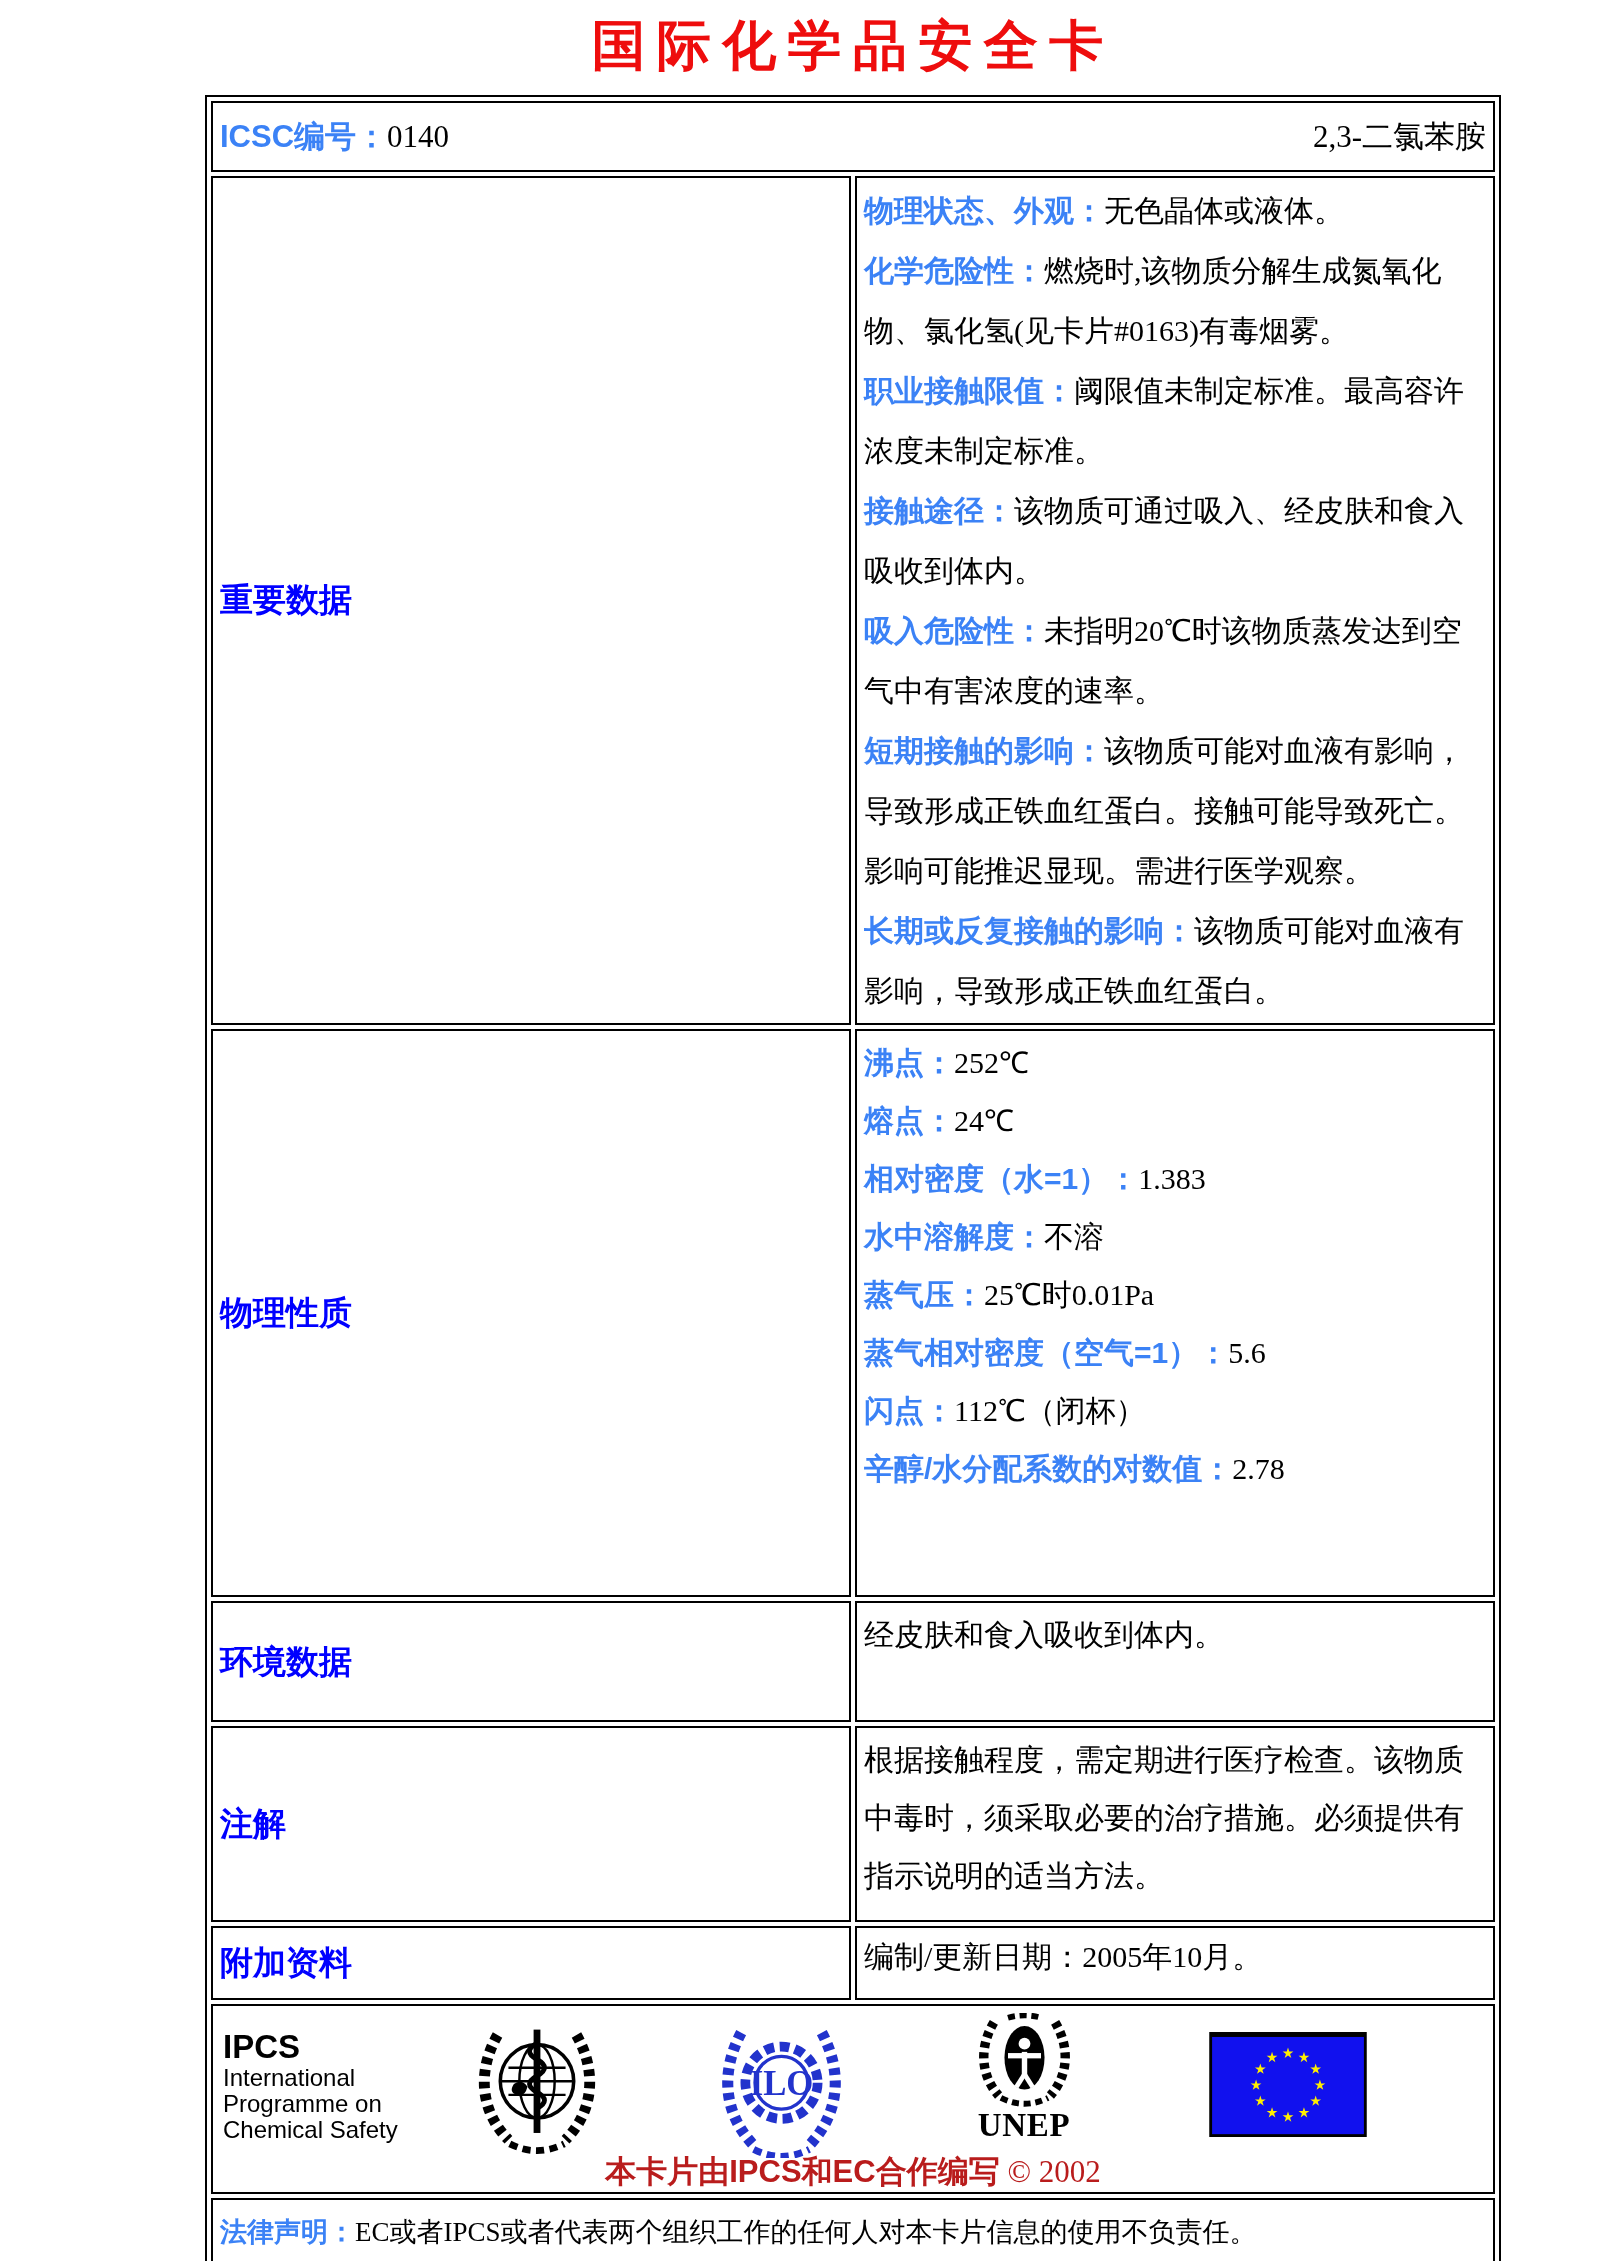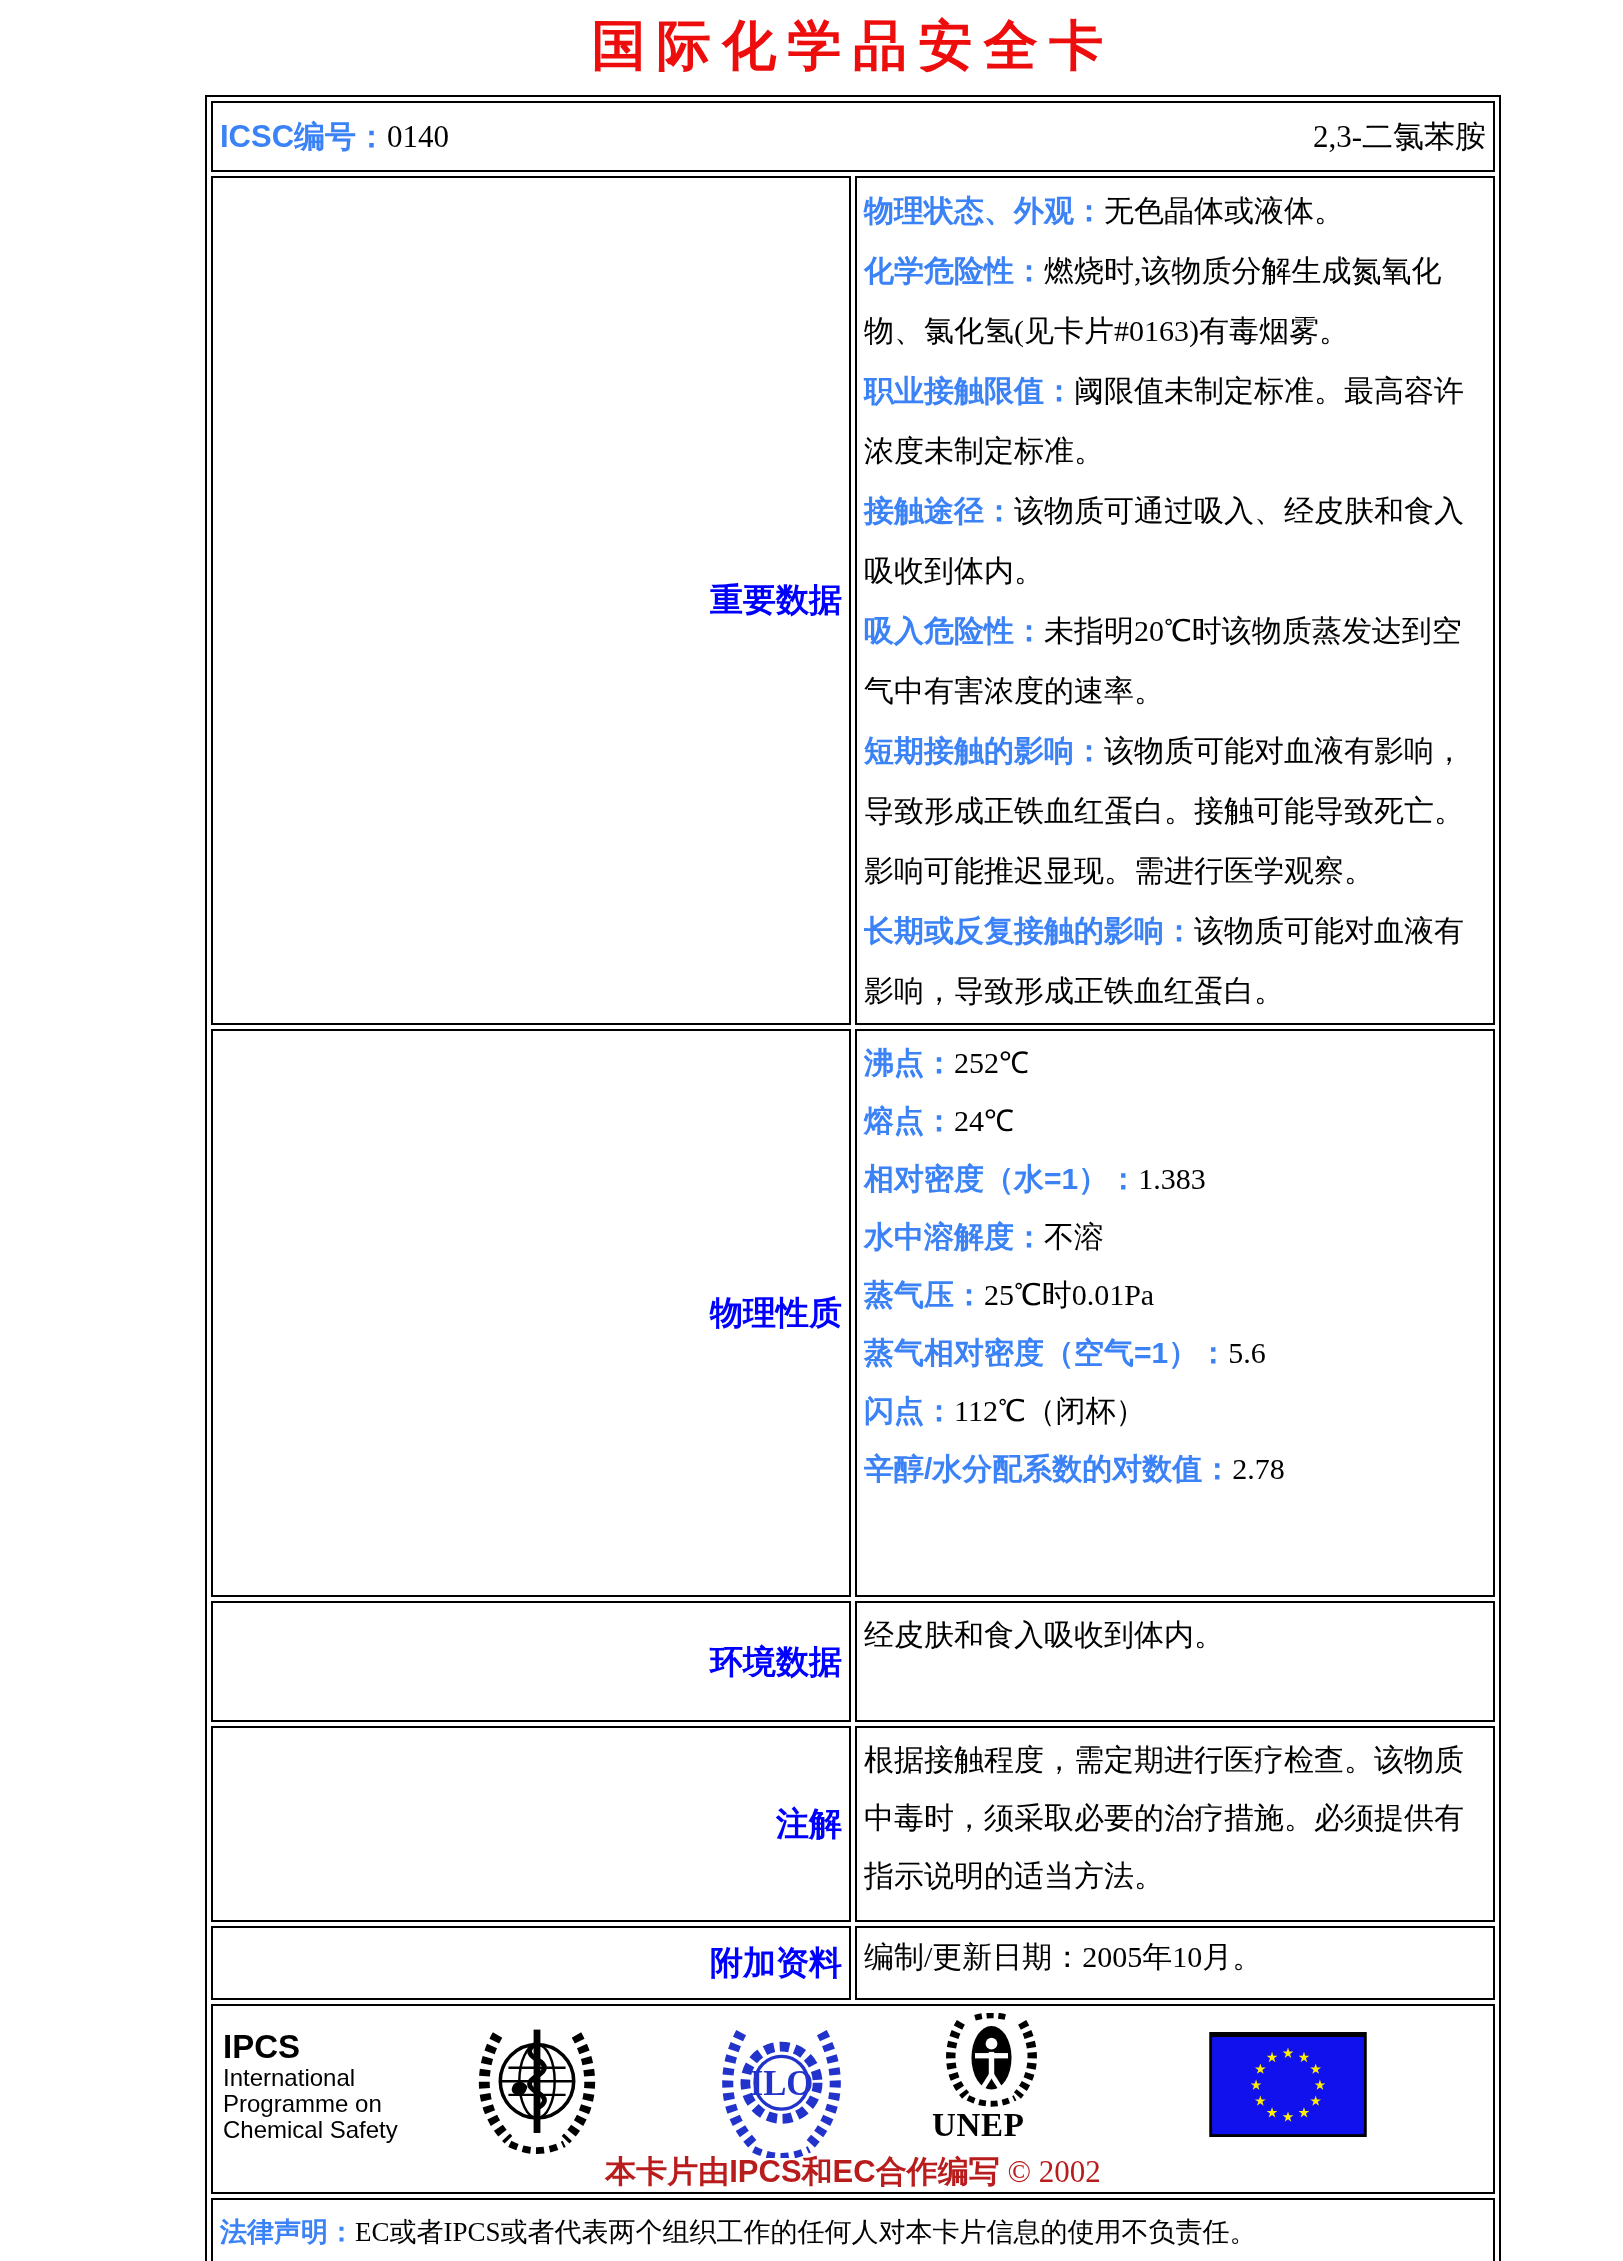--- a/index.html
+++ b/index.html
@@ -4,41 +4,41 @@
 <style>
   html,body{margin:0;padding:0;background:#ffffff;}
   body{width:1624px;height:2261px;font-family:"Liberation Serif",serif;color:#000;}
   .title{margin:17px 0 0 205px;width:1296px;text-align:center;color:#ee0d0d;
          font-size:54px;font-weight:bold;letter-spacing:11.4px;line-height:1.1;
          font-family:"Liberation Serif",serif;}
   table.card{margin:18.5px 0 0 205px;width:1296px;border:2.8px solid #000;
              border-collapse:separate;border-spacing:4.3px;table-layout:fixed;background:#fff;}
   td{border:2.1px solid #000;box-sizing:border-box;padding:2.8px 7px;vertical-align:top;background:#fff;}
   td.lbl{width:173px;color:#0000ff;font-weight:bold;font-family:"Liberation Sans",sans-serif;
-         font-size:33px;text-align:right;vertical-align:middle;line-height:1.3;}
+         font-size:33px;text-align:left;vertical-align:middle;line-height:1.3;}
   td.content{font-size:30px;line-height:58px;color:#000;}
   .blue-label{color:#3b82f6;font-weight:bold;font-family:"Liberation Sans",sans-serif;}
   
   .r-header td{height:71px;vertical-align:middle;font-size:31px;line-height:1.2;}
   .r-important td.content{height:600px;line-height:60px;}
   .r-physical td.content{height:568px;line-height:58px;}
   .r-env td.content{height:121px;}
   .r-notes td.content{height:196px;}
   .r-add td.content{height:47px;vertical-align:middle;padding-top:0;padding-bottom:12px;}
   .r-logos td{height:190px;position:relative;padding:16px;}
   .r-legal td{height:67px;vertical-align:middle;font-size:27px;}
   .header-cell .chem-name{float:right;font-size:31px;}
   
   .ipcs-block{position:absolute;left:10px;top:24px;font-family:"Liberation Sans",sans-serif;}
   .ipcs-acronym{font-size:33px;font-weight:bold;line-height:1.05;}
   .ipcs-line{font-size:24px;line-height:26px;}
   .logo{position:absolute;top:7px;}
   .logo-who{left:256px;}
   .logo-ilo{left:499px;}
-  .logo-unep{left:719px;text-align:left;width:128px;}
+  .logo-unep{left:747px;text-align:center;width:128px;}
   .unep-text{font-family:"Liberation Serif",serif;font-weight:bold;font-size:33px;
              letter-spacing:0.7px;line-height:1;margin-top:-5.7px;}
   .logo-eu{left:996px;top:25.6px;}
   .credit-line{position:absolute;left:0;right:0;top:145px;text-align:center;
                font-size:31px;color:#b91c1c;}
   .credit-main{font-weight:bold;font-family:"Liberation Sans",sans-serif;}
   .credit-copy{font-family:"Liberation Serif",serif;}
   .item{margin:0;}
 </style>
 </head>

